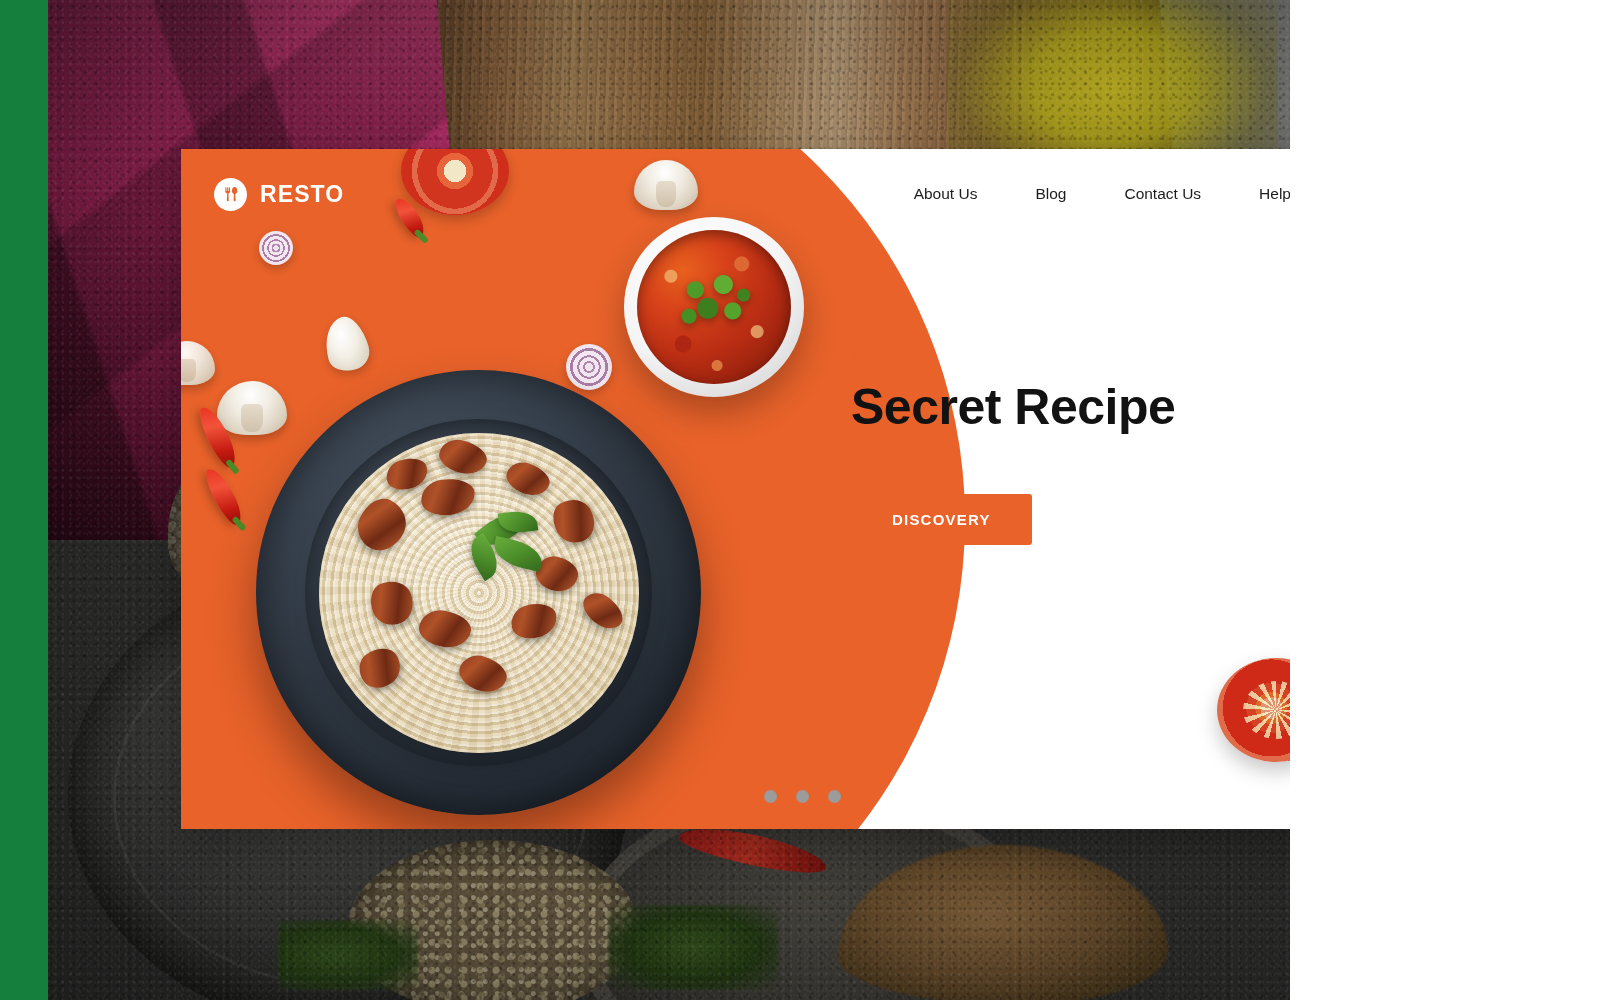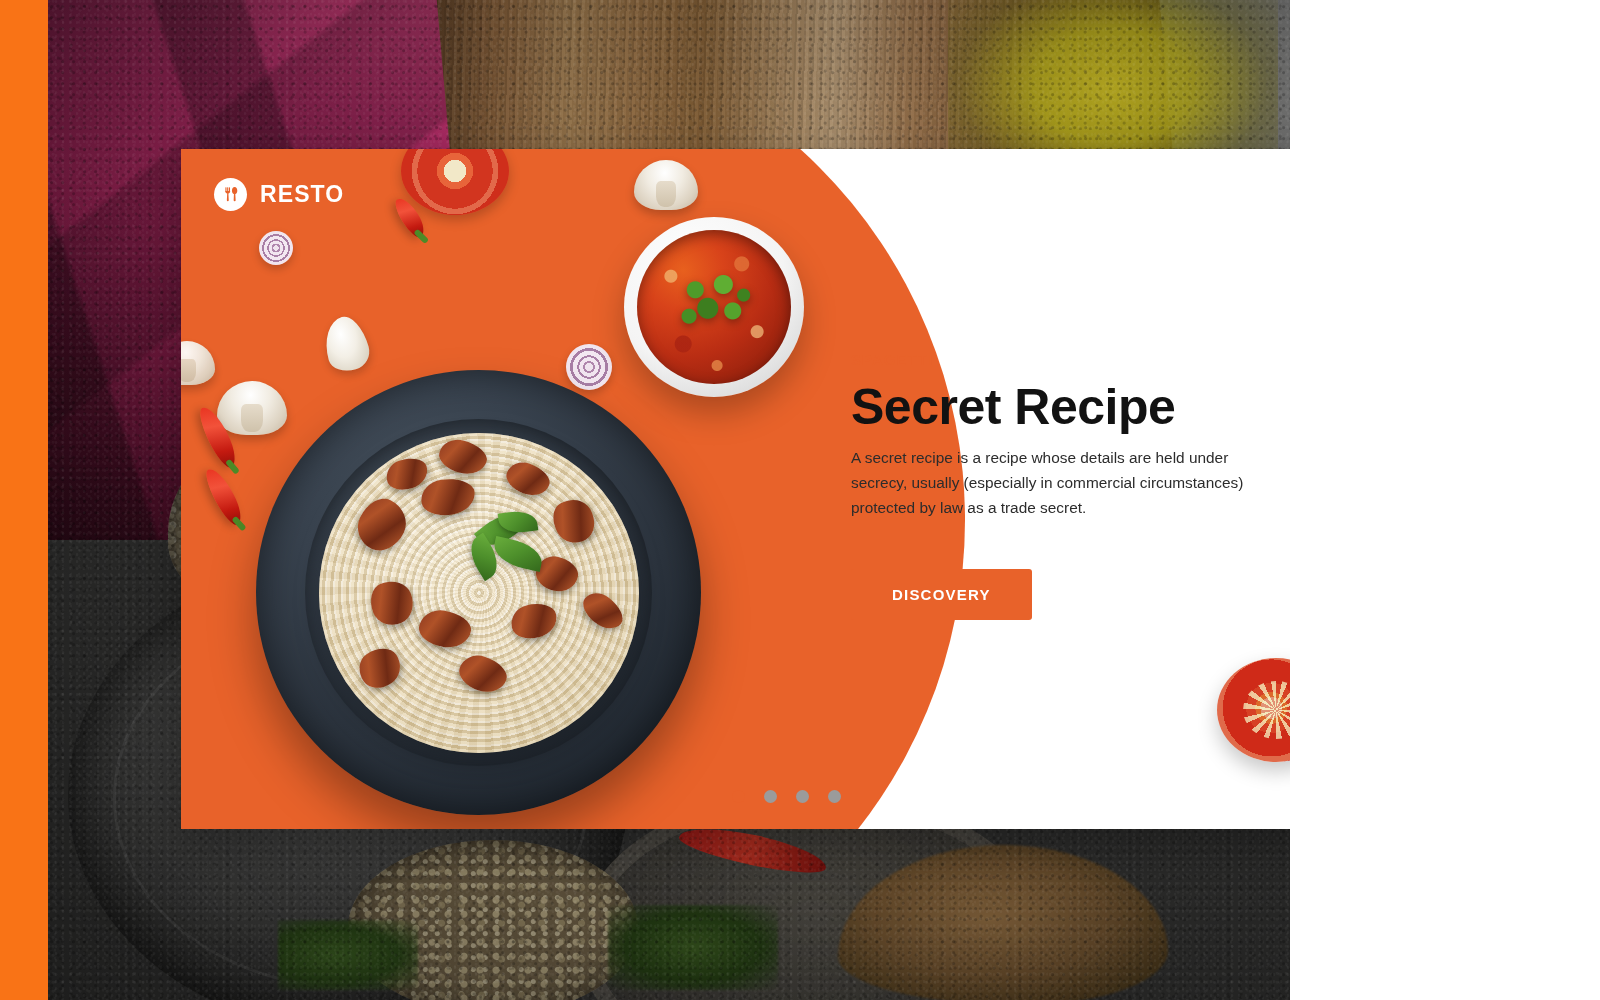--- a/index.html
+++ b/index.html
@@ -11,21 +11,21 @@
     overflow: hidden;
     font-family: "Liberation Sans", sans-serif;
     background: #ffffff;
   }
 
   
   .page {
     position: relative;
     width: 1290px;
     height: 1000px;
-    background: #f97316;
+    background: #15803d;
     overflow: hidden;
   }
 
   .photo-bg {
     position: absolute;
     left: 48px; top: 0;
     width: 1552px; height: 1000px;
     background:
       
       radial-gradient(ellipse 680px 520px at 86% 8%, #8d8d8c 0%, #6e6e6d 38%, #4a4a49 70%, #2e2e2d 100%),
@@ -606,26 +606,36 @@
               <rect x="7.15" y="4.2" width="1.1" height="4.2" rx=".5"></rect>
               <rect x="8.9" y="4.2" width="1.1" height="4.2" rx=".5"></rect>
               <path d="M5.2 8.1h5.0c0 1.5-.8 2.3-1.8 2.5l.35 6.6a.95.95 0 0 1-1.9 0l.35-6.6c-1.0-.2-2.0-1.0-2.0-2.5z"></path>
               <path d="M14.6 4.1c1.6 0 2.7 1.6 2.7 3.6 0 1.7-.9 3.0-2.0 3.3l.35 6.2a1.0 1.0 0 0 1-2.0 0l.3-6.2c-1.1-.3-2.0-1.6-2.0-3.3 0-2.0 1.05-3.6 2.65-3.6z"></path>
             </g>
           </svg>
         </span>
         <span class="brand-name">RESTO</span>
       </div>
 
+      <nav class="nav">
+        <a class="nav-link" href="#">About Us</a>
+        <a class="nav-link" href="#">Blog</a>
+        <a class="nav-link" href="#">Contact Us</a>
+        <a class="nav-link" href="#">Help</a>
+        <div class="hamburger">
+          <span></span>
+          <span></span>
+          <span></span>
+        </div>
+      </nav>
     </div>
 
     <div class="hero-copy">
       <div class="eyebrow">SPAGETTI</div>
       <h1 class="headline">Secret Recipe</h1>
-      <p class="lede">A secret recipe is a recipe whose details are held under secrecy, usually (especially in commercial circumstances) protected by law as a trade secret.</p>
       <button class="cta">DISCOVERY</button>
     </div>
 
     <div class="dots">
       <span class="dot is-active"></span>
       <span class="dot"></span>
       <span class="dot"></span>
       <span class="dot"></span>
     </div>
 

